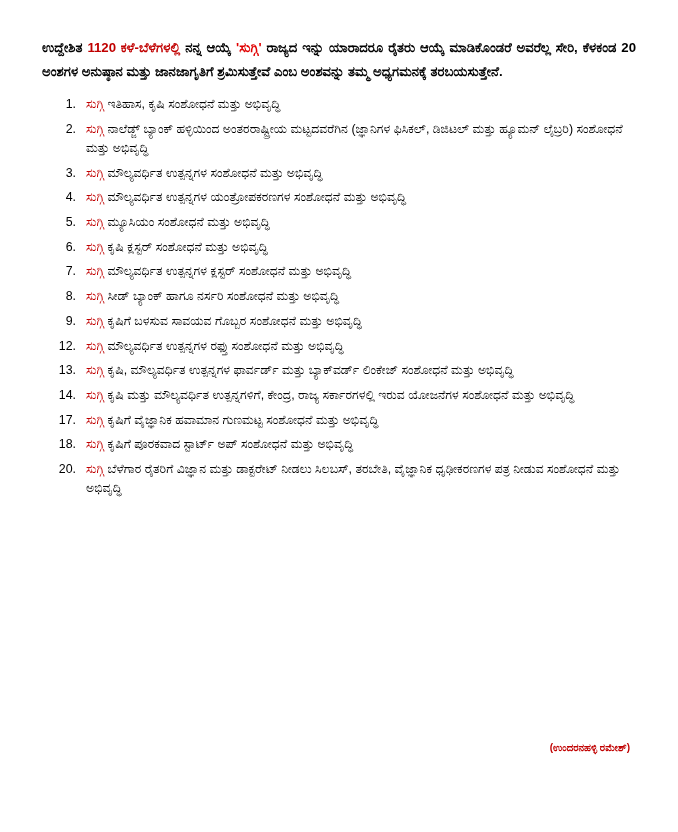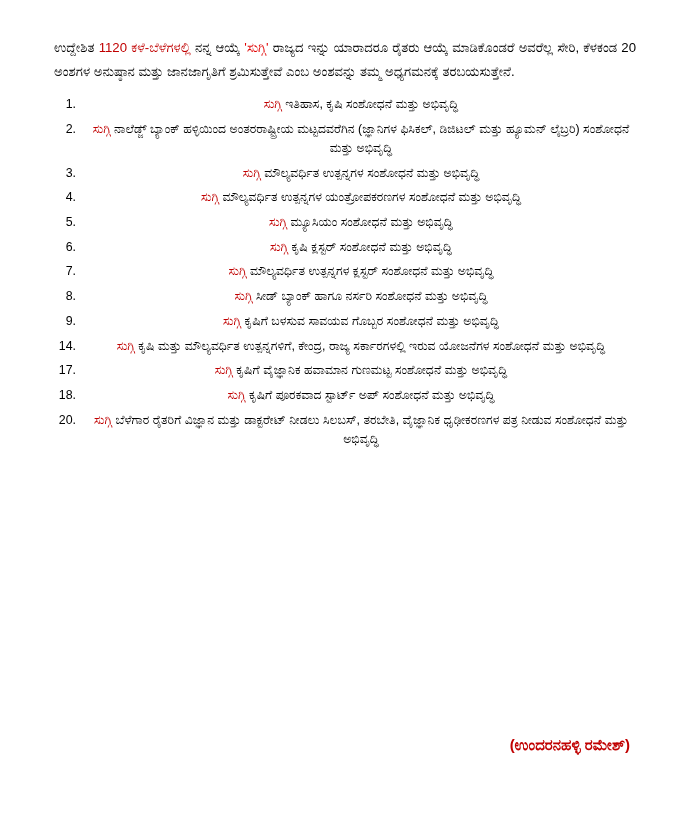--- a/index.html
+++ b/index.html
@@ -19,23 +19,23 @@
     box-sizing: border-box;
     width: 678px;
     height: 832px;
     padding: 36px 42px 20px 42px;
     position: relative;
   }
   .intro {
     font-size: 13.2px;
     line-height: 1.85;
     text-align: justify;
-    font-weight: normal;
+    font-weight: bold;
     color: #000000;
-    margin: 0 0 10px 12px;
+    margin: 0 0 10px 0;
   }
   .hl {
     color: #c00000;
   }
   .hl-red {
     color: #e00000;
   }
   ol.items {
     list-style: none;
     margin: 0;
@@ -52,32 +52,32 @@
   .num {
     flex: 0 0 auto;
     width: 34px;
     text-align: right;
     padding-right: 6px;
     font-size: 12.4px;
     color: #000000;
   }
   .item-body {
     flex: 1 1 auto;
-    text-align: center;
+    text-align: left;
     padding-left: 4px;
   }
   .item-body .kw {
     color: #c00000;
     font-weight: normal;
   }
   .signature {
     position: absolute;
     right: 48px;
     bottom: 78px;
-    font-size: 15px;
+    font-size: 10px;
     font-weight: bold;
     color: #c00000;
     white-space: nowrap;
   }
 </style>
 </head>
 <body>
 
 <div class="page">
 
@@ -116,20 +116,28 @@
     </li>
     <li>
       <span class="num">8.</span>
       <span class="item-body"><span class="kw">ಸುಗ್ಗಿ</span><span> ಸೀಡ್ ಬ್ಯಾಂಕ್ ಹಾಗೂ ನರ್ಸರಿ ಸಂಶೋಧನೆ ಮತ್ತು ಅಭಿವೃದ್ಧಿ</span></span>
     </li>
     <li>
       <span class="num">9.</span>
       <span class="item-body"><span class="kw">ಸುಗ್ಗಿ</span><span> ಕೃಷಿಗೆ ಬಳಸುವ ಸಾವಯವ ಗೊಬ್ಬರ ಸಂಶೋಧನೆ ಮತ್ತು ಅಭಿವೃದ್ಧಿ</span></span>
     </li>
     <li>
+      <span class="num">12.</span>
+      <span class="item-body"><span class="kw">ಸುಗ್ಗಿ</span><span> ಮೌಲ್ಯವರ್ಧಿತ ಉತ್ಪನ್ನಗಳ ರಫ್ತು ಸಂಶೋಧನೆ ಮತ್ತು ಅಭಿವೃದ್ಧಿ</span></span>
+    </li>
+    <li>
+      <span class="num">13.</span>
+      <span class="item-body"><span class="kw">ಸುಗ್ಗಿ</span><span> ಕೃಷಿ, ಮೌಲ್ಯವರ್ಧಿತ ಉತ್ಪನ್ನಗಳ ಫಾರ್ವರ್ಡ್ ಮತ್ತು ಬ್ಯಾಕ್‌ವರ್ಡ್   ಲಿಂಕೇಜ್ ಸಂಶೋಧನೆ ಮತ್ತು ಅಭಿವೃದ್ಧಿ</span></span>
+    </li>
+    <li>
       <span class="num">14.</span>
       <span class="item-body"><span class="kw">ಸುಗ್ಗಿ</span><span> ಕೃಷಿ ಮತ್ತು ಮೌಲ್ಯವರ್ಧಿತ ಉತ್ಪನ್ನಗಳಿಗೆ, ಕೇಂದ್ರ, ರಾಜ್ಯ ಸರ್ಕಾರಗಳಲ್ಲಿ ಇರುವ ಯೋಜನೆಗಳ ಸಂಶೋಧನೆ ಮತ್ತು ಅಭಿವೃದ್ಧಿ</span></span>
     </li>
     <li>
       <span class="num">17.</span>
       <span class="item-body"><span class="kw">ಸುಗ್ಗಿ</span><span> ಕೃಷಿಗೆ ವೈಜ್ಞಾನಿಕ ಹವಾಮಾನ ಗುಣಮಟ್ಟ ಸಂಶೋಧನೆ ಮತ್ತು ಅಭಿವೃದ್ಧಿ</span></span>
     </li>
     <li>
       <span class="num">18.</span>
       <span class="item-body"><span class="kw">ಸುಗ್ಗಿ</span><span> ಕೃಷಿಗೆ ಪೂರಕವಾದ ಸ್ಟಾರ್ಟ್ ಅಪ್  ಸಂಶೋಧನೆ ಮತ್ತು ಅಭಿವೃದ್ಧಿ</span></span>

